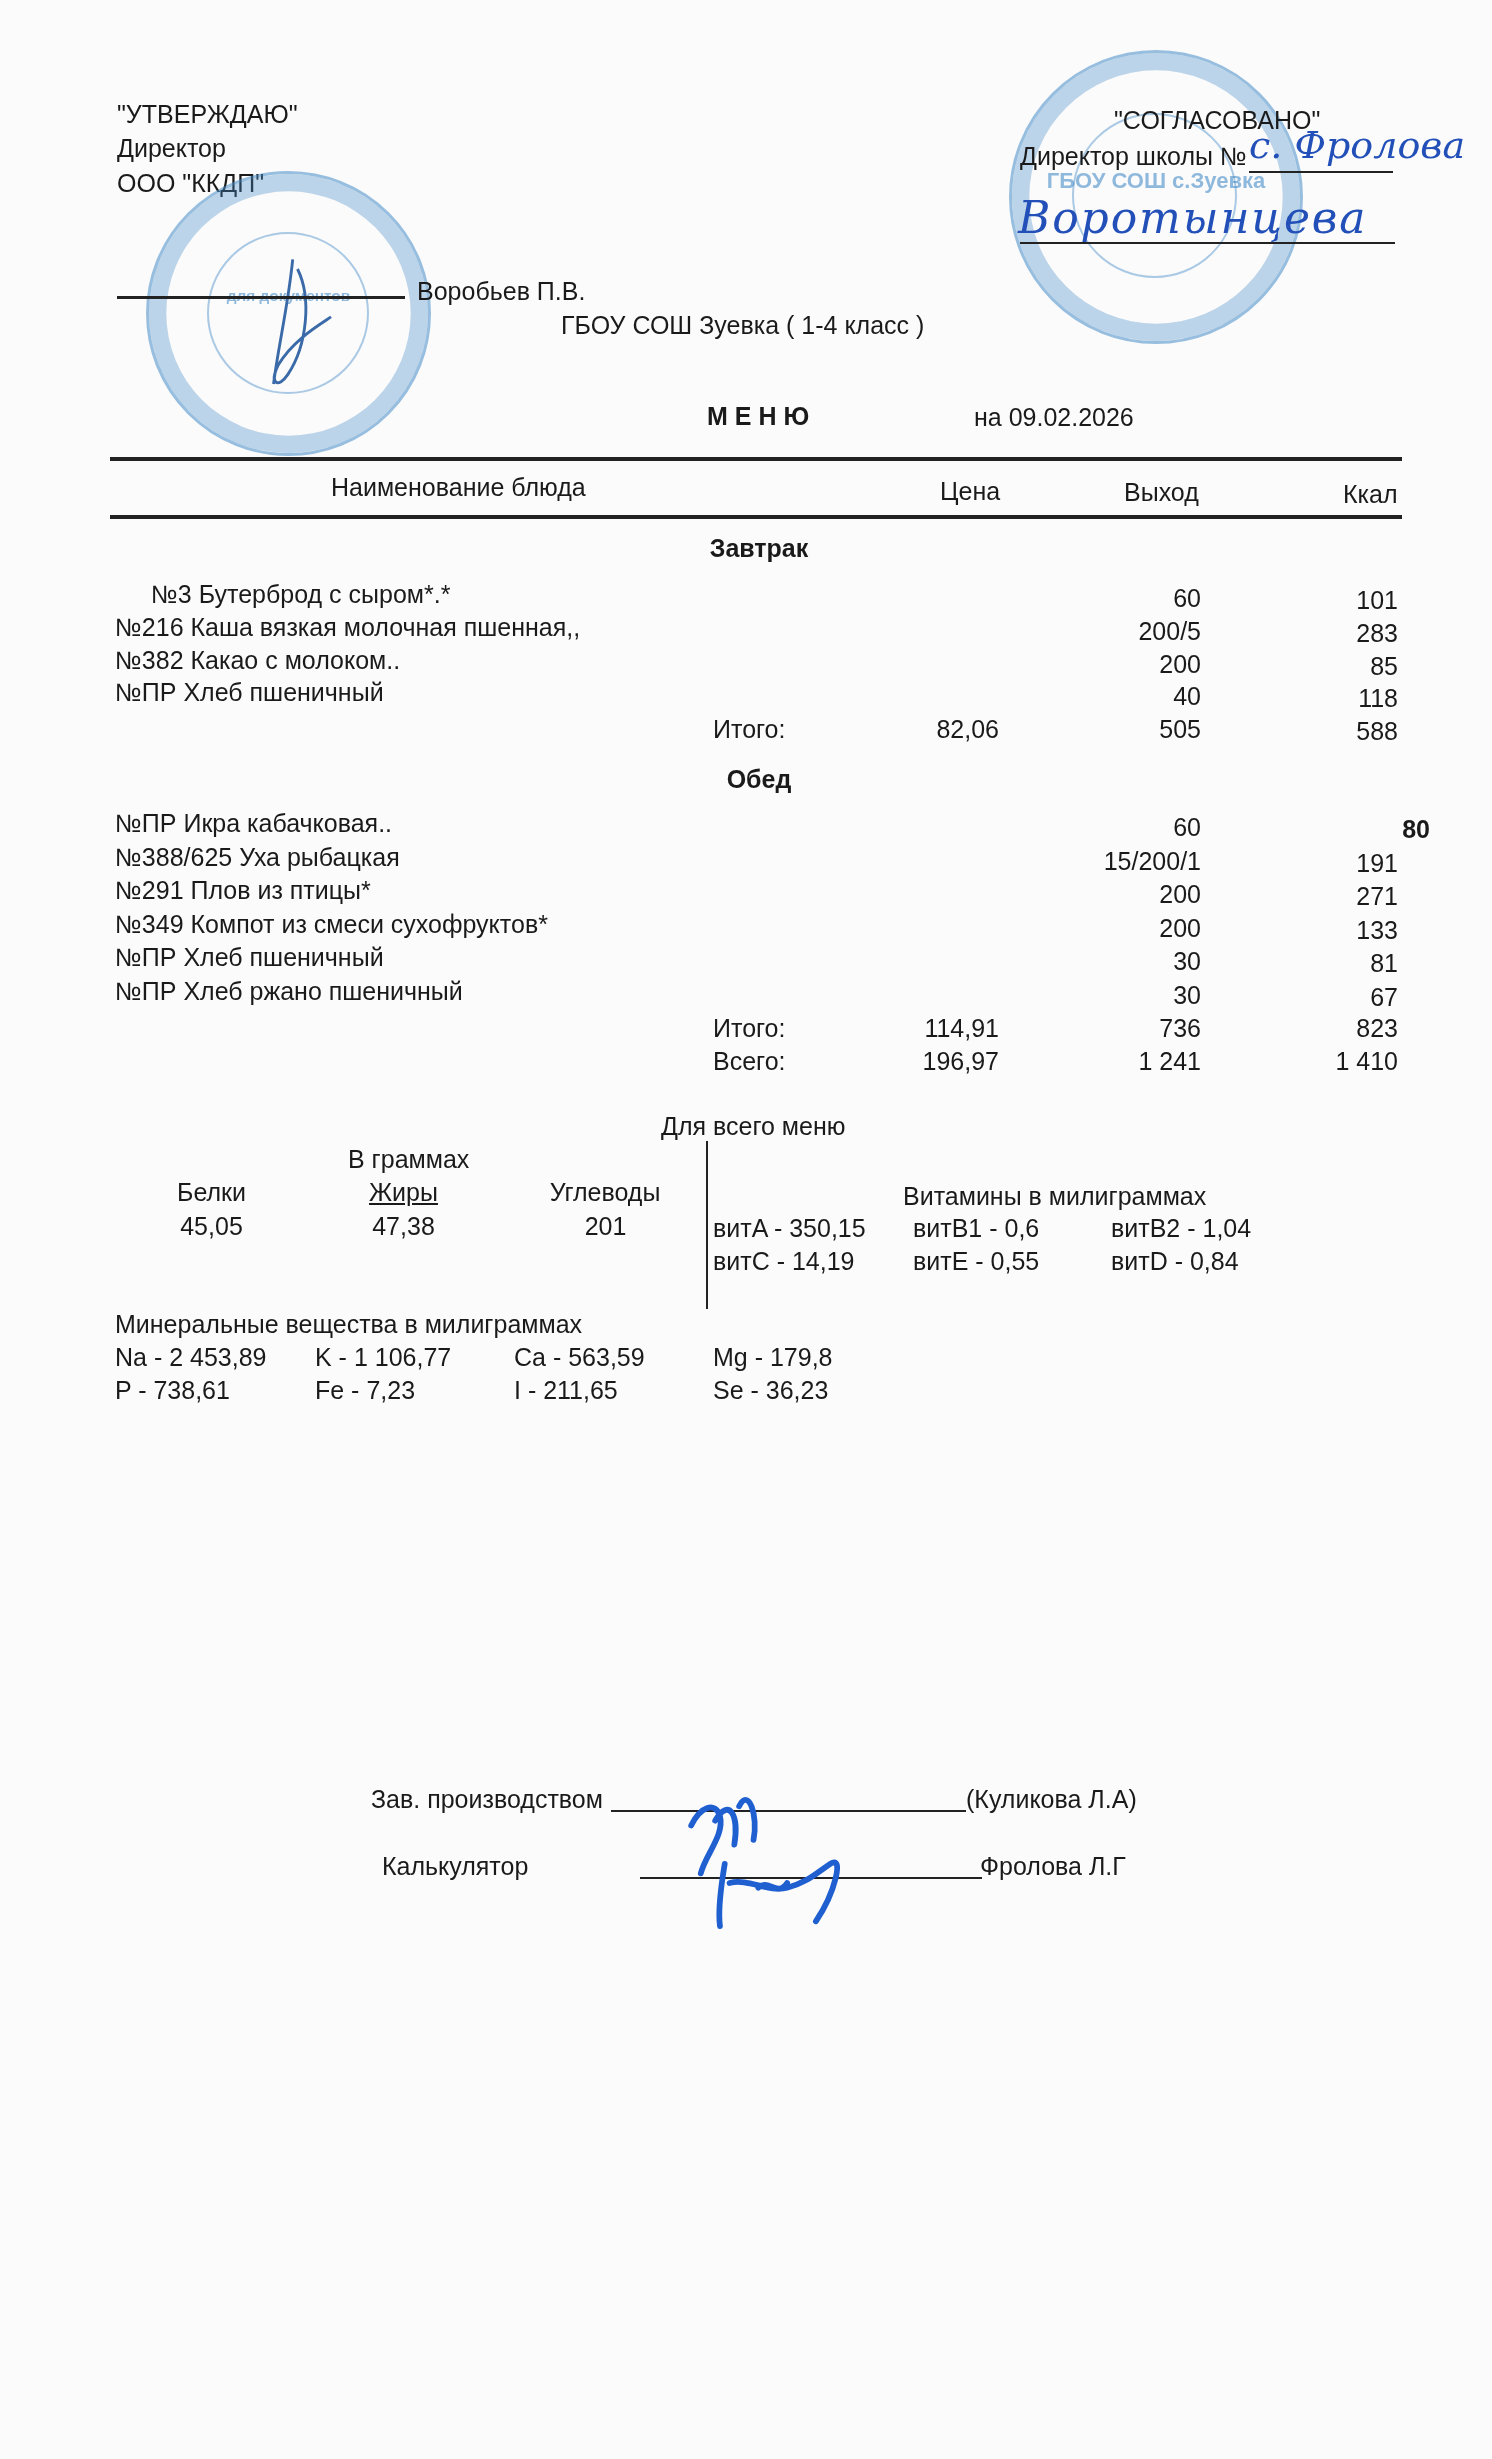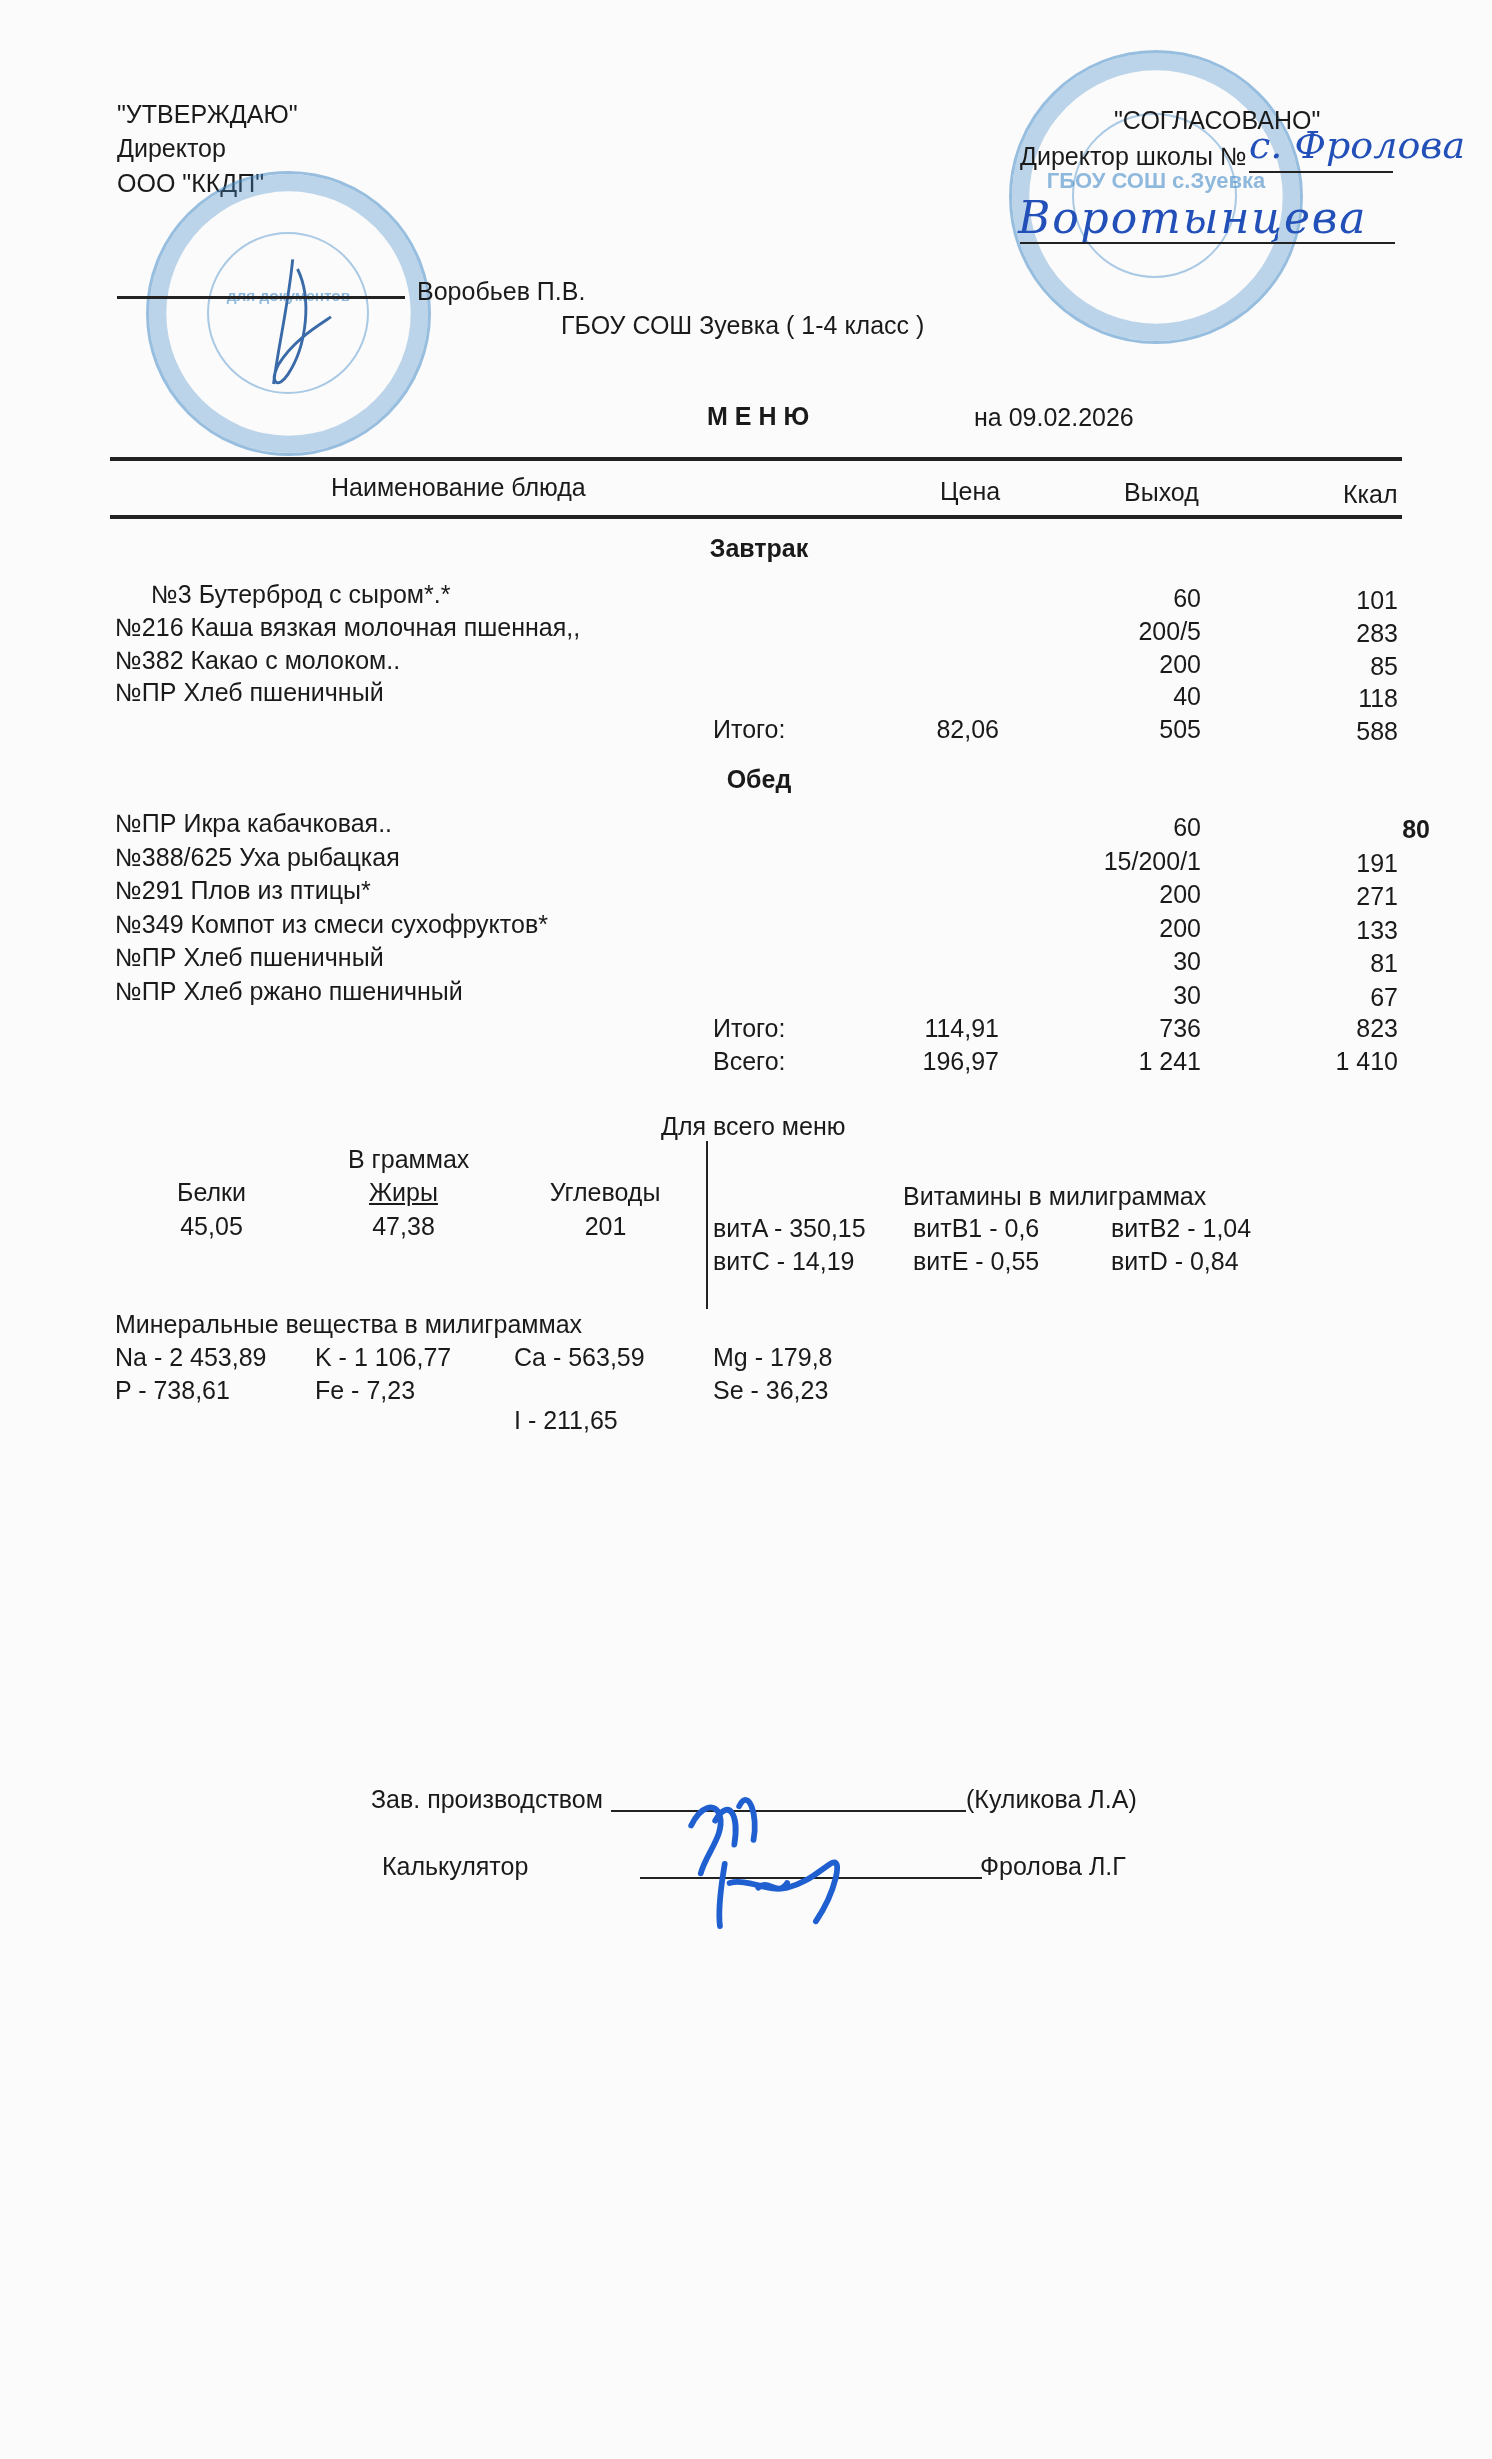--- a/index.html
+++ b/index.html
@@ -152,21 +152,21 @@
 <div class="abs t" style="left:913px;top:1247px;">витE - 0,55</div>
 <div class="abs t" style="left:1111px;top:1247px;">витD - 0,84</div>
 
 <div class="abs t" style="left:115px;top:1310px;">Минеральные вещества в милиграммах</div>
 <div class="abs t" style="left:115px;top:1343px;">Na - 2 453,89</div>
 <div class="abs t" style="left:315px;top:1343px;">K - 1 106,77</div>
 <div class="abs t" style="left:514px;top:1343px;">Ca - 563,59</div>
 <div class="abs t" style="left:713px;top:1343px;">Mg - 179,8</div>
 <div class="abs t" style="left:115px;top:1376px;">P - 738,61</div>
 <div class="abs t" style="left:315px;top:1376px;">Fe - 7,23</div>
-<div class="abs t" style="left:514px;top:1376px;margin-top:30px;">I - 211,65</div>
+<div class="abs t" style="left:514px;top:1376px;">I - 211,65</div>
 <div class="abs t" style="left:713px;top:1376px;">Se - 36,23</div>
 
 <div class="abs t" style="left:371px;top:1785px;">Зав. производством</div>
 <div class="hr" style="left:611px;top:1810px;width:355px;height:1.9px;"></div>
 <div class="abs t" style="left:966px;top:1785px;">(Куликова Л.А)</div>
 
 <div class="abs t" style="left:382px;top:1852px;">Калькулятор</div>
 <div class="hr" style="left:640px;top:1877px;width:342px;height:1.9px;"></div>
 <div class="abs t" style="left:980px;top:1852px;">Фролова Л.Г</div>
 

